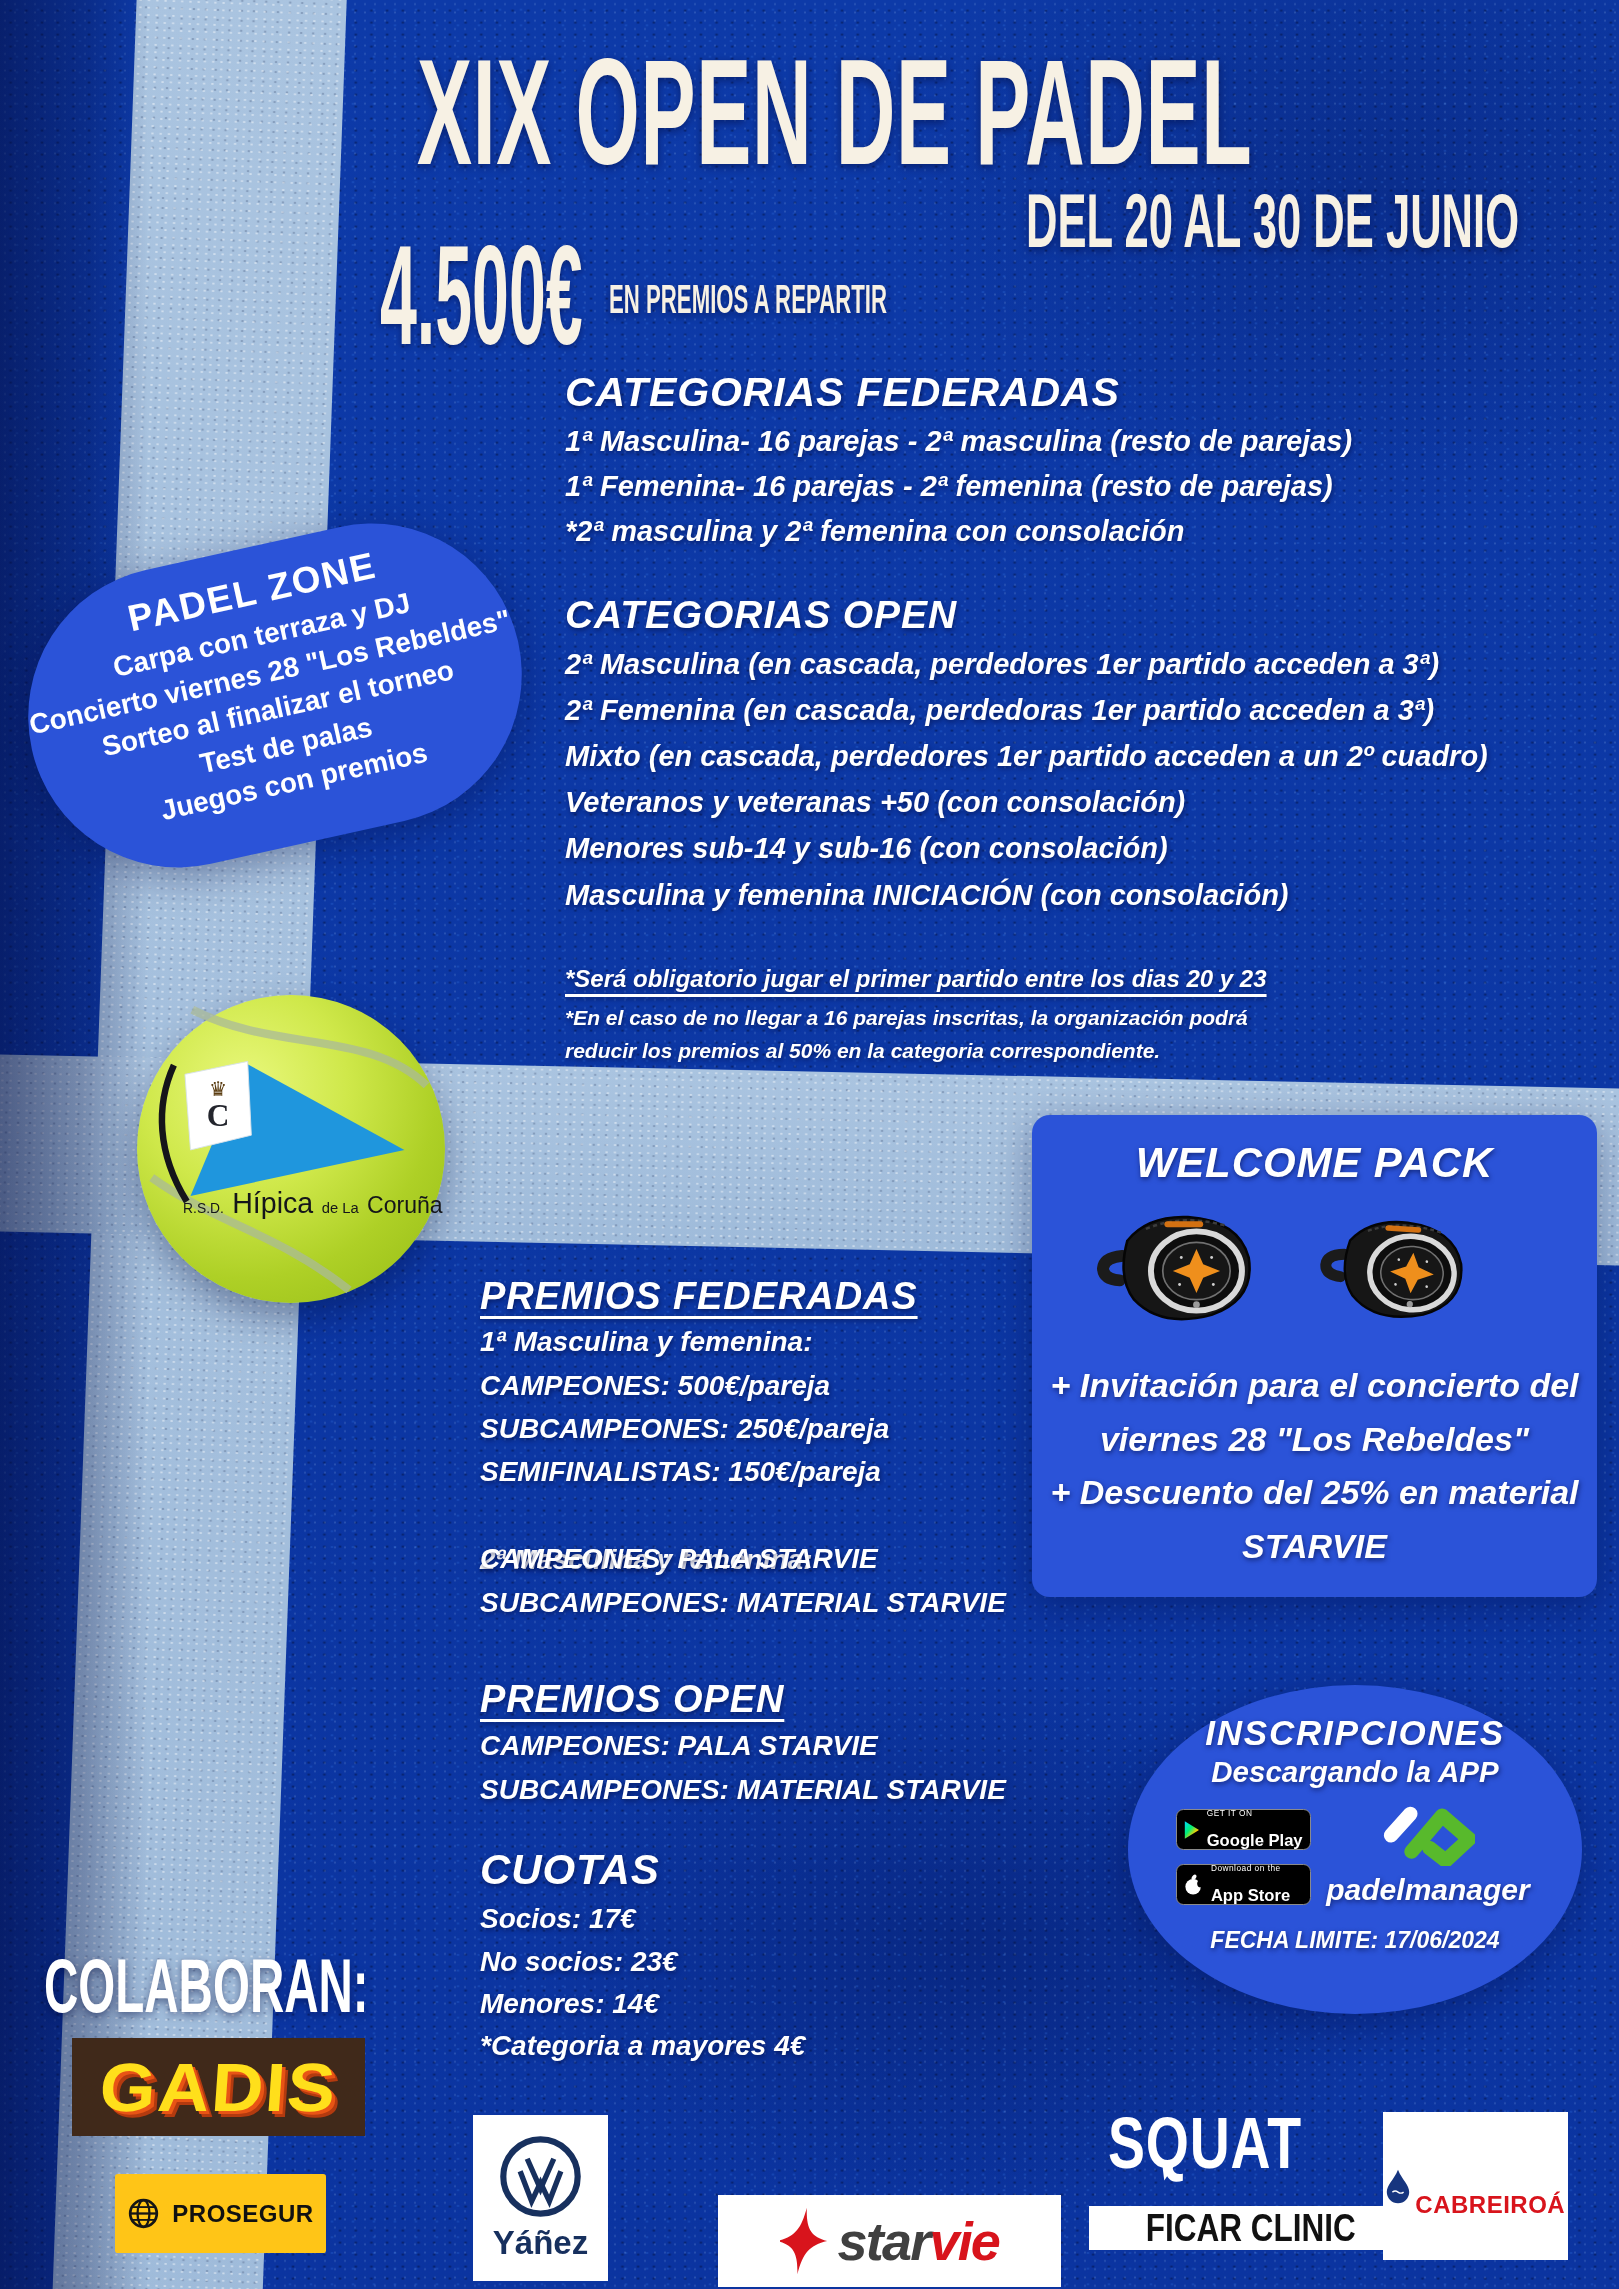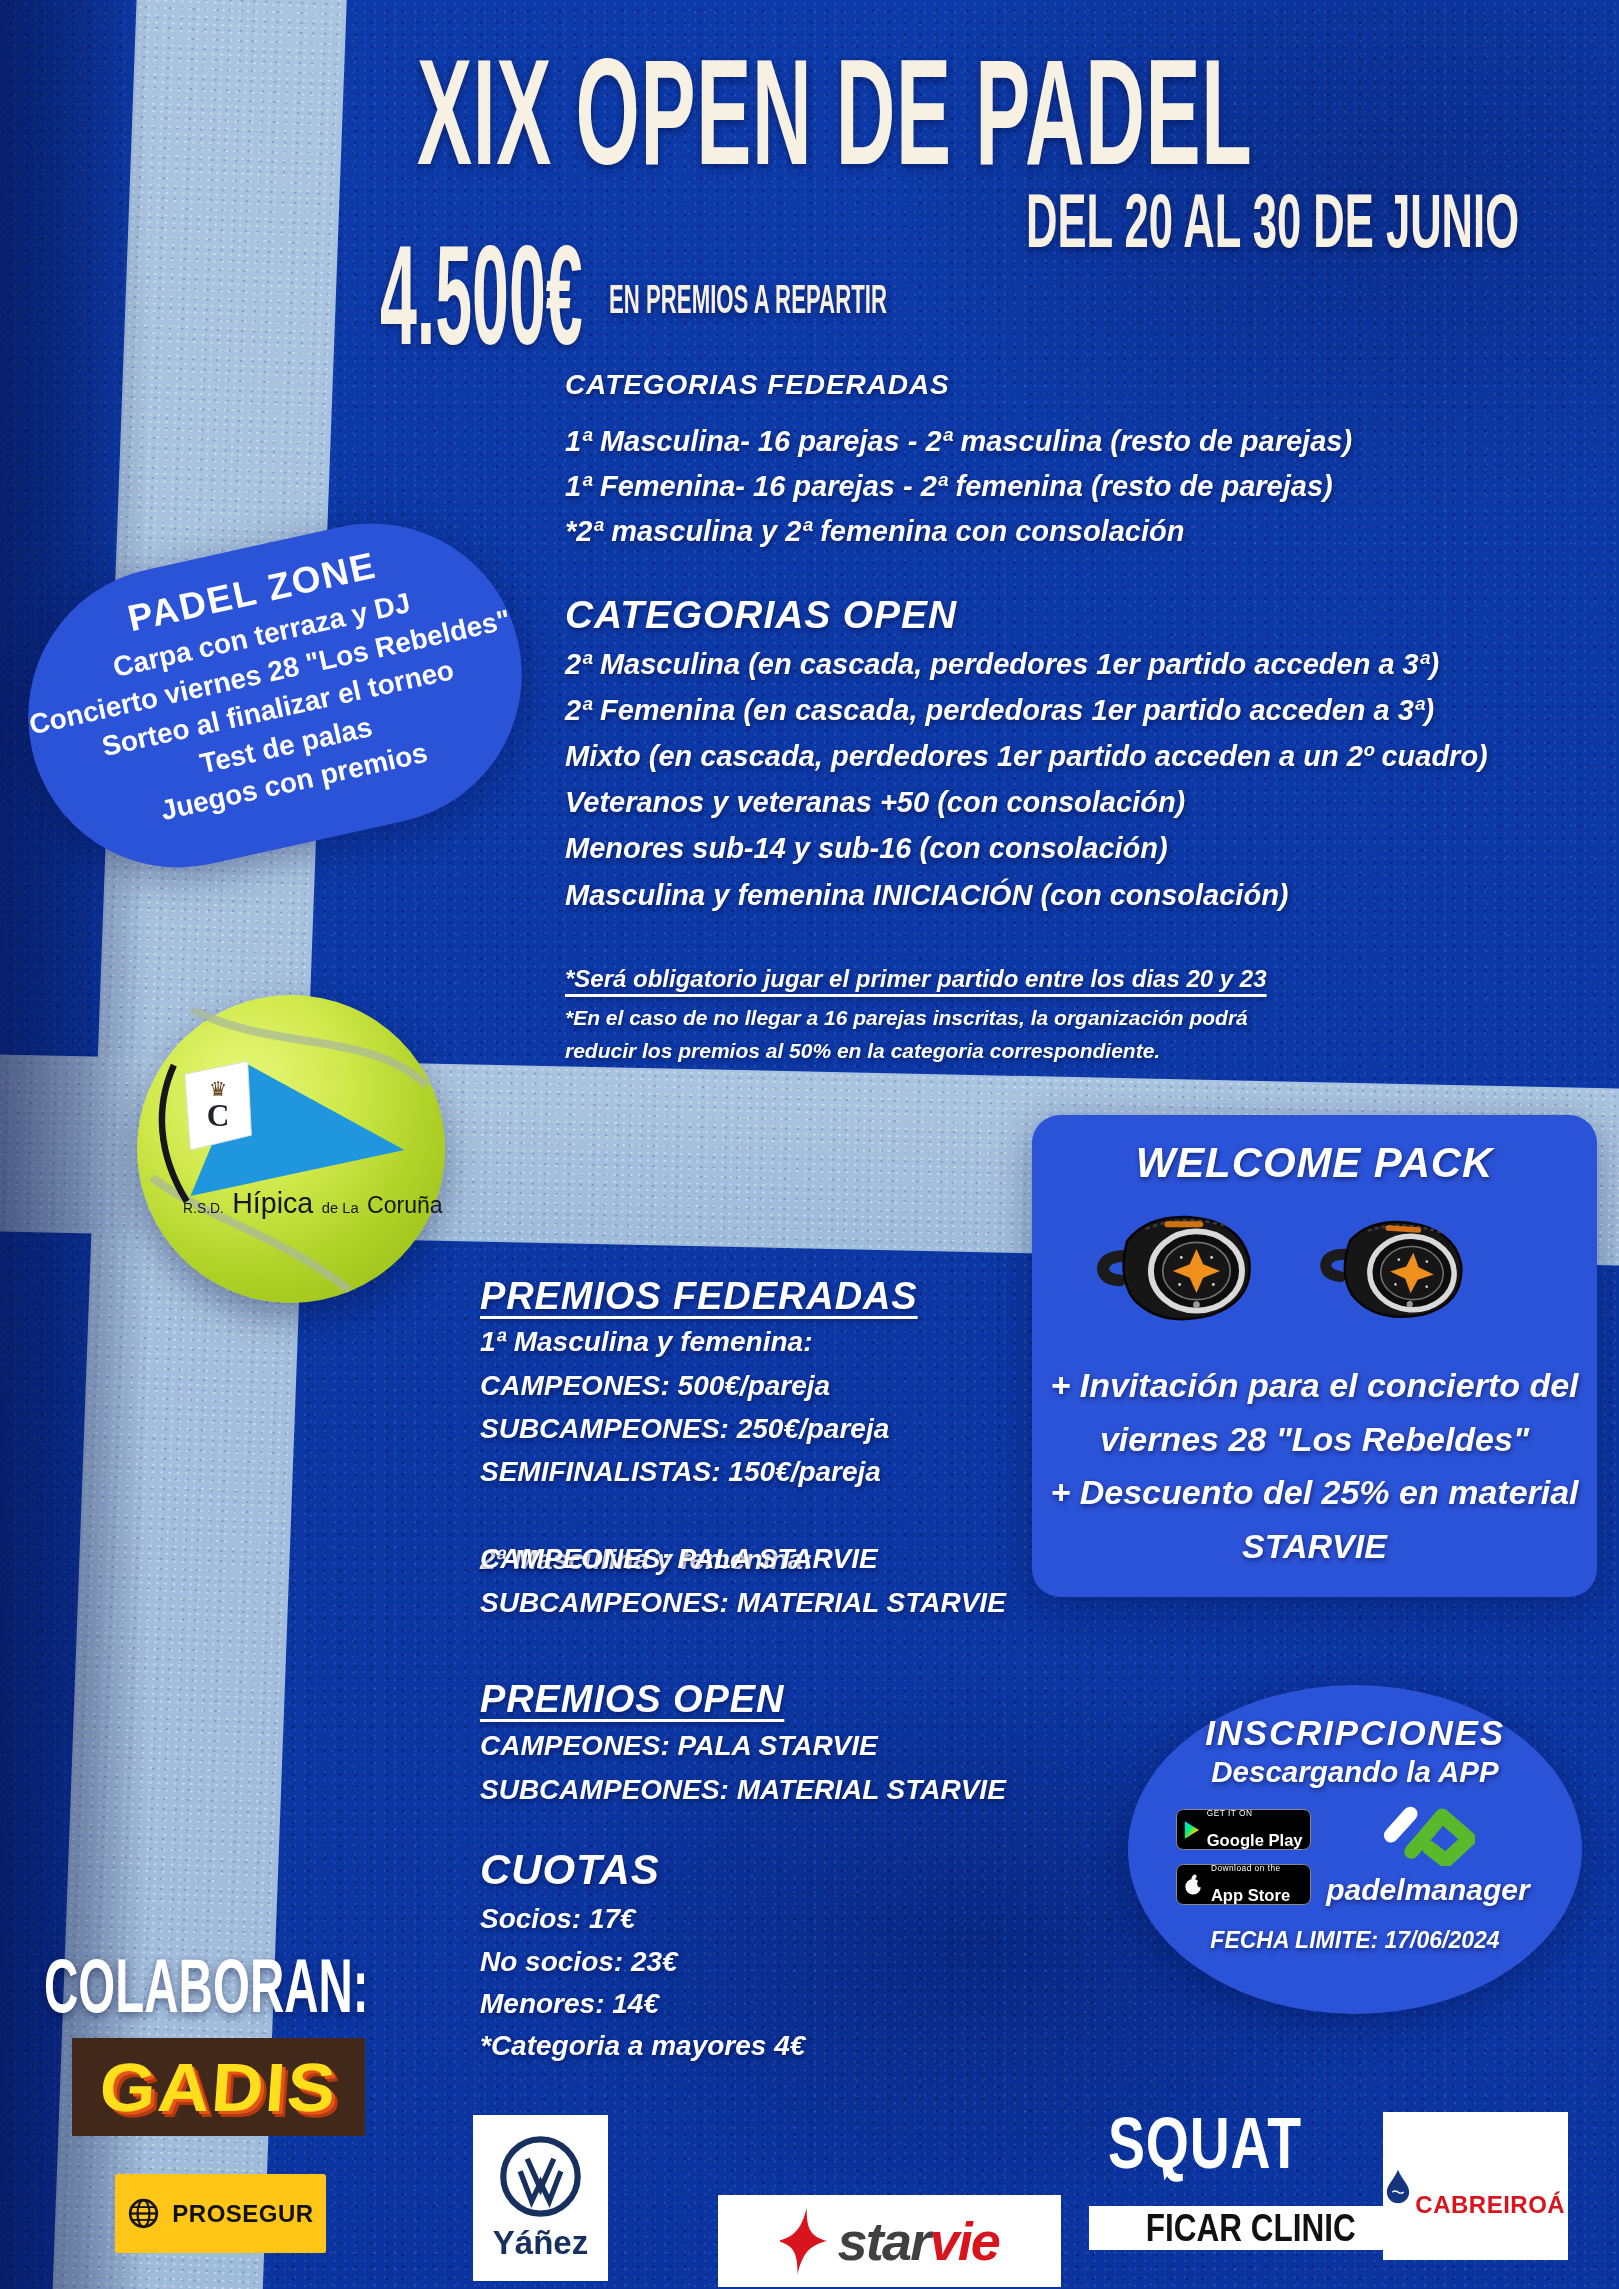--- a/index.html
+++ b/index.html
@@ -47,21 +47,21 @@
 
   <div class="abs stripe" style="left:138px;top:-37px;width:210px;height:2418px;transform:rotate(2.1deg);transform-origin:50% 0;"></div>
   <div class="abs stripe" style="left:-28px;top:1054px;width:1707px;height:177px;transform:rotate(1.2deg);transform-origin:0 50%;"></div>
   <div class="abs leftshade" style="left:0;top:0;width:185px;height:2290px;"></div>
 
   <div class="abs cond" style="left:417px;top:24px;font-size:118px;transform:scale(0.70,1.28);letter-spacing:0.9px;">XIX OPEN DE PADEL</div>
   <div class="abs cond" style="left:1026px;top:177px;font-size:66px;transform:scale(0.66,1.14);">DEL 20 AL 30 DE JUNIO</div>
   <div class="abs cond" style="left:380px;top:214px;font-size:138px;transform:scale(0.48,1.02);">4.500€</div>
   <div class="abs cond" style="left:609px;top:277px;font-size:37px;transform:scale(0.60,1.10);">EN PREMIOS A REPARTIR</div>
 
-  <div class="abs it" style="left:565px;top:369px;font-size:28px;letter-spacing:0.9px;">CATEGORIAS FEDERADAS</div>
+  <div class="abs it" style="left:565px;top:369px;font-size:41px;letter-spacing:0.9px;">CATEGORIAS FEDERADAS</div>
   <div class="abs it" style="left:565px;top:425px;font-size:29px;">1ª Masculina- 16 parejas - 2ª masculina (resto de parejas)</div>
   <div class="abs it" style="left:565px;top:470px;font-size:29px;">1ª Femenina- 16 parejas - 2ª femenina (resto de parejas)</div>
   <div class="abs it" style="left:565px;top:515px;font-size:29px;">*2ª masculina y 2ª femenina con consolación</div>
 
   <div class="abs it" style="left:565px;top:593px;font-size:39px;letter-spacing:0.9px;">CATEGORIAS OPEN</div>
   <div class="abs it" style="left:565px;top:648px;font-size:29px;">2ª Masculina (en cascada, perdedores 1er partido acceden a 3ª)</div>
   <div class="abs it" style="left:565px;top:694px;font-size:29px;">2ª Femenina (en cascada, perdedoras 1er partido acceden a 3ª)</div>
   <div class="abs it" style="left:565px;top:740px;font-size:29px;">Mixto (en cascada, perdedores 1er partido acceden a un 2º cuadro)</div>
   <div class="abs it" style="left:565px;top:786px;font-size:29px;">Veteranos y veteranas +50 (con consolación)</div>
   <div class="abs it" style="left:565px;top:832px;font-size:29px;">Menores sub-14 y sub-16 (con consolación)</div>
@@ -116,21 +116,21 @@
   <div class="abs it under" style="left:480px;top:1678px;font-size:38px;letter-spacing:0.9px;">PREMIOS OPEN</div>
   <div class="abs it" style="left:480px;top:1730px;font-size:28px;">CAMPEONES: PALA STARVIE</div>
   <div class="abs it" style="left:480px;top:1774px;font-size:28px;">SUBCAMPEONES: MATERIAL STARVIE</div>
 
   <div class="abs it" style="left:480px;top:1846px;font-size:42px;letter-spacing:0.9px;">CUOTAS</div>
   <div class="abs it" style="left:480px;top:1903px;font-size:28px;">Socios: 17€</div>
   <div class="abs it" style="left:480px;top:1946px;font-size:28px;">No socios: 23€</div>
   <div class="abs it" style="left:480px;top:1988px;font-size:28px;">Menores: 14€</div>
   <div class="abs it" style="left:480px;top:2030px;font-size:28px;">*Categoria a mayores 4€</div>
 
-  <div class="abs bubble" style="left:1032px;top:1115px;width:565px;height:482px;border-radius:28px;">
+  <div class="abs bubble" style="left:1032px;top:1115px;width:565px;height:482px;border-radius:18px;">
     <div class="center it" style="position:absolute;left:0;width:100%;top:24px;font-size:42px;letter-spacing:0.9px;">WELCOME PACK</div>
     <svg viewBox="0 0 210 150" width="177" height="127" style="position:absolute;left:65px;top:90px;">
       <path d="M30,60 Q8,62 7,75 Q8,88 27,89" fill="none" stroke="#1b1b1b" stroke-width="14" stroke-linecap="round"></path>
       <path d="M36,42 Q60,12 108,14 Q168,18 180,62 Q188,112 136,130 Q76,146 44,112 Q24,86 36,42Z" fill="#161616" stroke="#050505" stroke-width="3"></path>
       <path d="M58,28 Q102,10 152,24" stroke="#3c3c3c" stroke-width="3" fill="none" stroke-dasharray="5 4"></path>
       <rect x="80" y="19" width="46" height="7" rx="3.5" fill="#e87b12" opacity=".9"></rect>
       <ellipse cx="118" cy="78" rx="54" ry="47" fill="#0d0d0d" stroke="#d9d9d9" stroke-width="7"></ellipse>
       <ellipse cx="118" cy="78" rx="40" ry="34" fill="#161616" stroke="#707070" stroke-width="2"></ellipse>
       <path d="M118,52 L126,70 L146,78 L126,86 L118,104 L110,86 L90,78 L110,70 Z" fill="#ef8f1c"></path>
       <circle cx="100" cy="62" r="1.7" fill="#cfcfcf"></circle>

